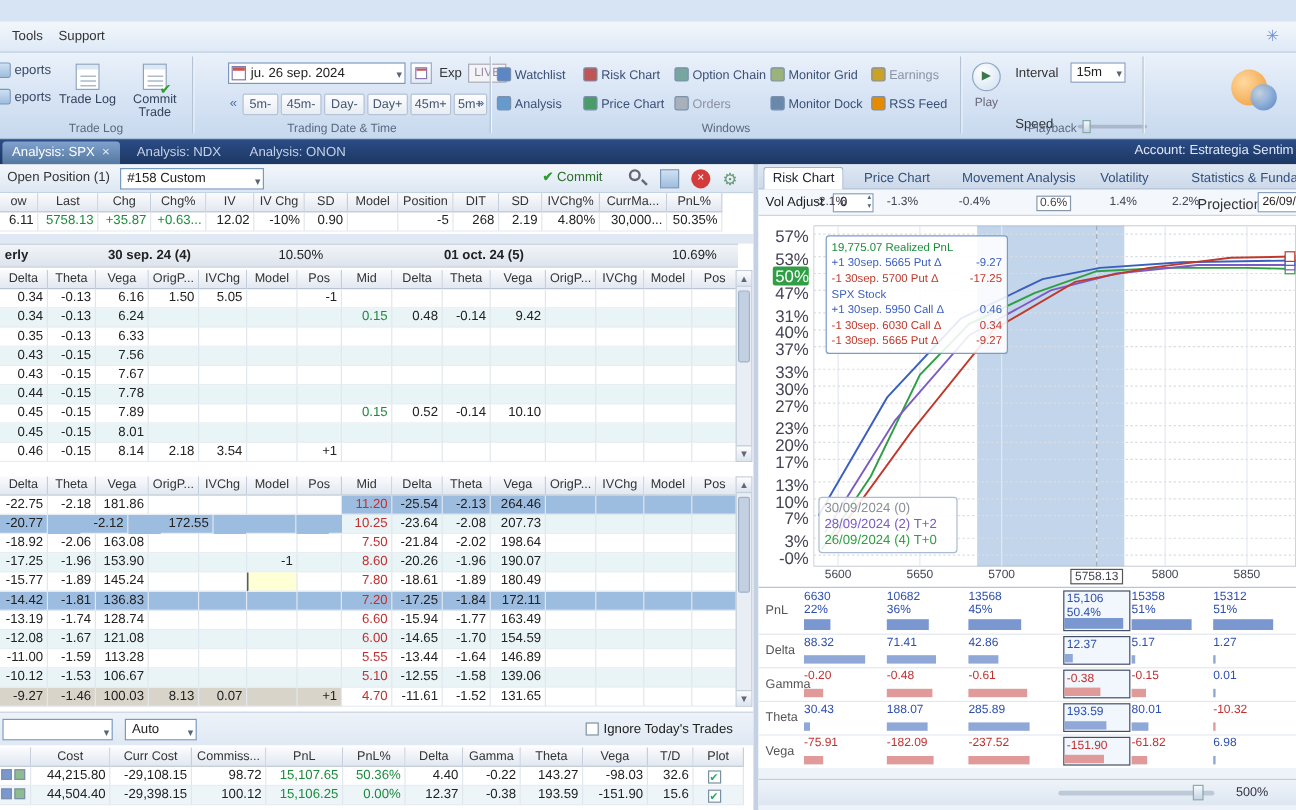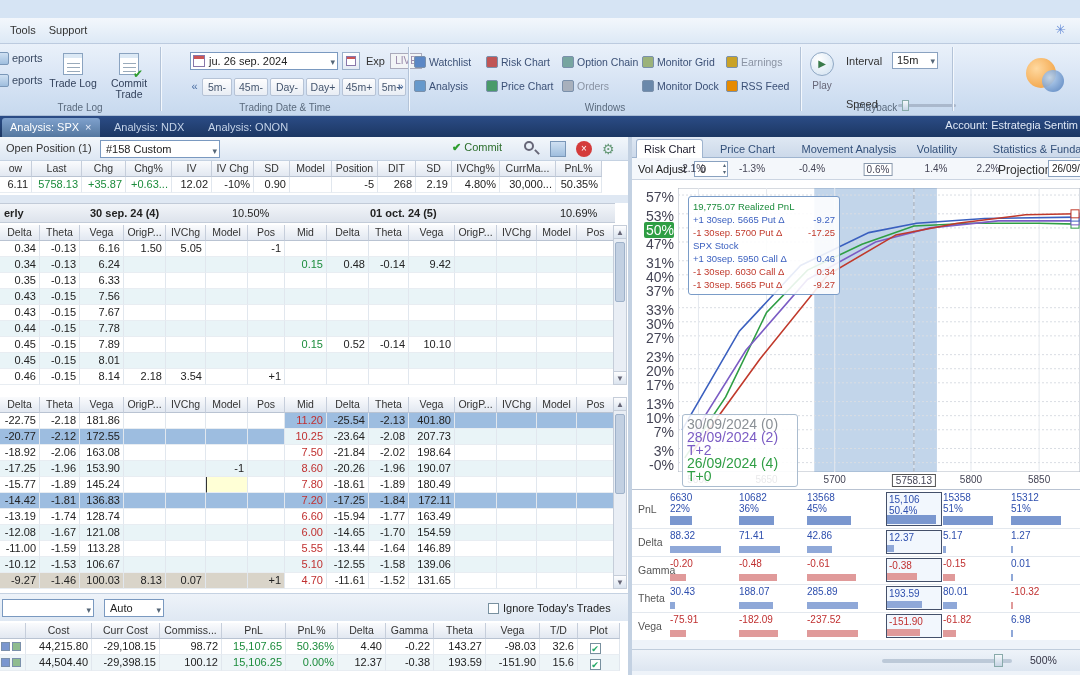--- a/index.html
+++ b/index.html
@@ -89,21 +89,21 @@
 .vscale.selbox{border:1px solid #8898ac;background:#fff;padding:0 2px}
 .proj-lbl{position:absolute;left:366px;top:5px;color:#333;font-size:12px}
 .proj-val{position:absolute;left:416px;top:2px;width:70px;height:17px;background:#fff;border:1px solid #8aa2c0;line-height:15px;padding-left:3px;font-size:10px;white-space:nowrap}
 .chart-wrap{position:absolute;left:0;top:43px;width:448px;height:309px;background:#fff}
 .ylab{position:absolute;width:42px;text-align:right;font-size:14px;color:#445}
 .ylab.cur-pct{background:#2f9e44;color:#fff;border-radius:2px;text-align:center;width:30px;left:12px;padding:0 2px}
 .xlab{position:absolute;top:294px;transform:translateX(-50%);font-size:10px;color:#445}
 .xlab.cur-x{border:1px solid #555;background:#fff;padding:0 3px}
 .legend{position:absolute;left:56px;top:16px;width:152px;background:rgba(255,255,255,.88);border:1px solid #7a9cc8;border-radius:3px;padding:3px 4px;font-size:9.5px;line-height:13px}
 .legend .val{float:right}
-.dlegend{position:absolute;left:50px;top:234px;width:116px;background:rgba(255,255,255,.88);border:1px solid #aabccf;border-radius:3px;padding:3px 4px;font-size:14px;line-height:13px}
+.dlegend{position:absolute;left:50px;top:234px;width:116px;background:rgba(255,255,255,.88);border:1px solid #aabccf;border-radius:3px;padding:3px 4px;font-size:11px;line-height:13px}
 .ggrid{position:absolute;left:0;top:352px;width:448px;height:151px;background:#fff;border-top:1px solid #b9c3d2}
 .grow-lbl{position:absolute;left:6px;color:#555;font-size:10.5px}
 .gcell{position:absolute;width:56px;font-size:10px;line-height:11px}
 .gcell .bar{position:absolute;left:0;height:7px}
 .gcell.boxed{border:1px solid #44506a;background:#f2f7fd;padding:1px 2px}
 .grow-sep{position:absolute;left:0;width:448px;height:1px;background:#e3e8ee}
 .zoombar{position:absolute;left:0;top:512px;width:448px;height:22px;background:linear-gradient(#eef3f9,#dde6f1);border-top:1px solid #c0cddc}
 .ztrack{position:absolute;left:250px;top:9px;width:130px;height:4px;background:#bcc9d8;border-radius:2px}
 .zhandle{position:absolute;left:362px;top:4px;width:9px;height:13px;background:linear-gradient(#f6f9fc,#c6d4e4);border:1px solid #8aa}
 .zlabel{position:absolute;left:398px;top:4px;color:#334;font-size:10.5px}
@@ -448,21 +448,21 @@
         </div>
         <div class="trow" style="background: rgb(255, 255, 255);">
           <div class="cell" style="width: 40px;">-22.75</div>
           <div class="cell" style="width: 40px;">-2.18</div>
           <div class="cell" style="width: 44px;">181.86</div>
           <div class="cell" style="width: 42px;"></div>
           <div class="cell" style="width: 40px;"></div>
           <div class="cell" style="width: 42px;"></div>
           <div class="cell" style="width: 37px;"></div>
         </div>
-        <div class="trow" style="background: rgb(157, 189, 224);">
+        <div class="trow" style="background: rgb(157, 189, 224); gap: 27px;">
           <div class="cell" style="width: 40px;">-20.77</div>
           <div class="cell" style="width: 40px;">-2.12</div>
           <div class="cell" style="width: 44px;">172.55</div>
           <div class="cell" style="width: 42px;"></div>
           <div class="cell" style="width: 40px;"></div>
           <div class="cell" style="width: 42px;"></div>
           <div class="cell" style="width: 37px;"></div>
         </div>
         <div class="trow" style="background: rgb(255, 255, 255);">
           <div class="cell" style="width: 40px;">-18.92</div>
@@ -554,21 +554,21 @@
           <div class="hcell" style="width: 46px;">Vega</div>
           <div class="hcell" style="width: 42px;">OrigP...</div>
           <div class="hcell" style="width: 40px;">IVChg</div>
           <div class="hcell" style="width: 40px;">Model</div>
           <div class="hcell" style="width: 38px;">Pos</div>
         </div>
         <div class="trow" style="background: rgb(157, 189, 224);">
           <div class="cell" style="width: 42px; color: rgb(192, 48, 48);">11.20</div>
           <div class="cell" style="width: 42px;">-25.54</div>
           <div class="cell" style="width: 40px;">-2.13</div>
-          <div class="cell" style="width: 46px;">401.80</div>
+          <div class="cell" style="width: 46px;">264.46</div>
           <div class="cell" style="width: 42px;"></div>
           <div class="cell" style="width: 40px;"></div>
           <div class="cell" style="width: 40px;"></div>
           <div class="cell" style="width: 38px;"></div>
         </div>
         <div class="trow" style="background: rgb(233, 244, 247);">
           <div class="cell" style="width: 42px; color: rgb(192, 48, 48);">10.25</div>
           <div class="cell" style="width: 42px;">-23.64</div>
           <div class="cell" style="width: 40px;">-2.08</div>
           <div class="cell" style="width: 46px;">207.73</div>

